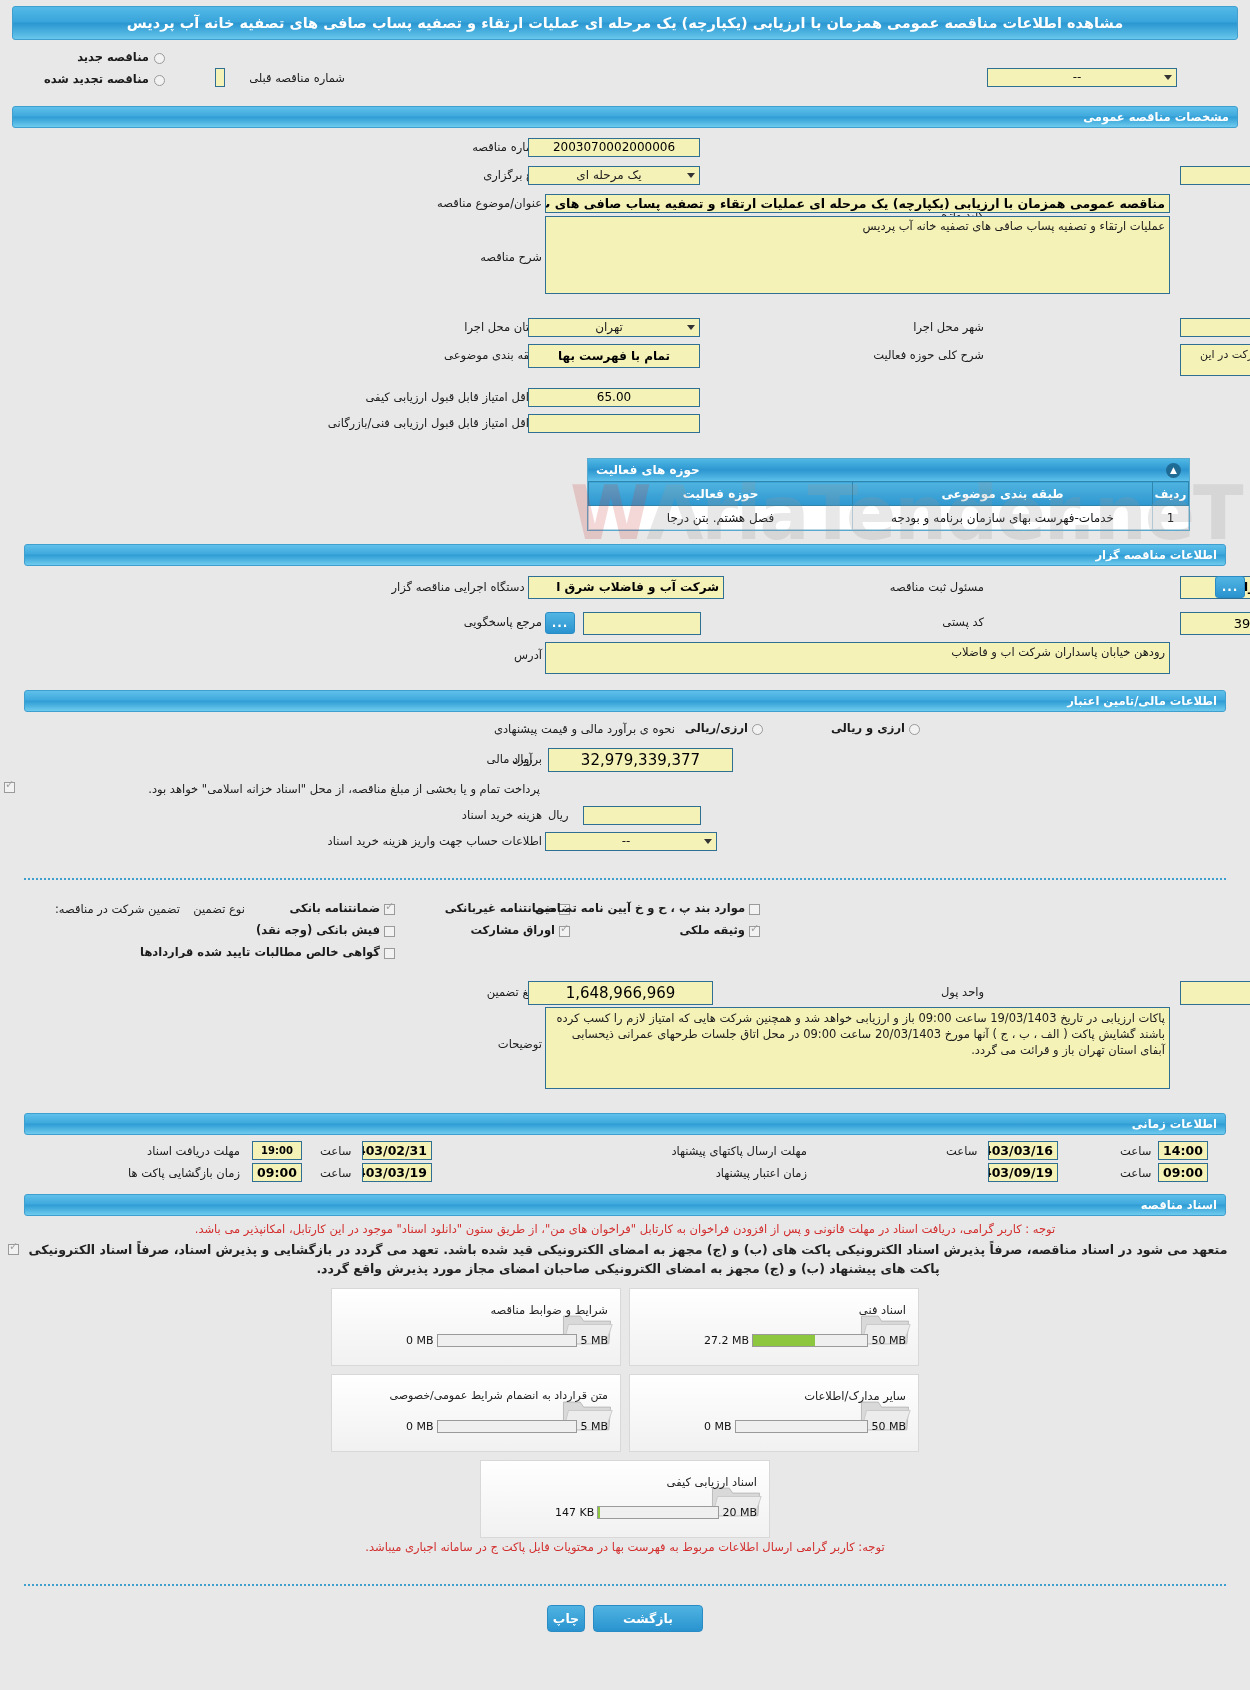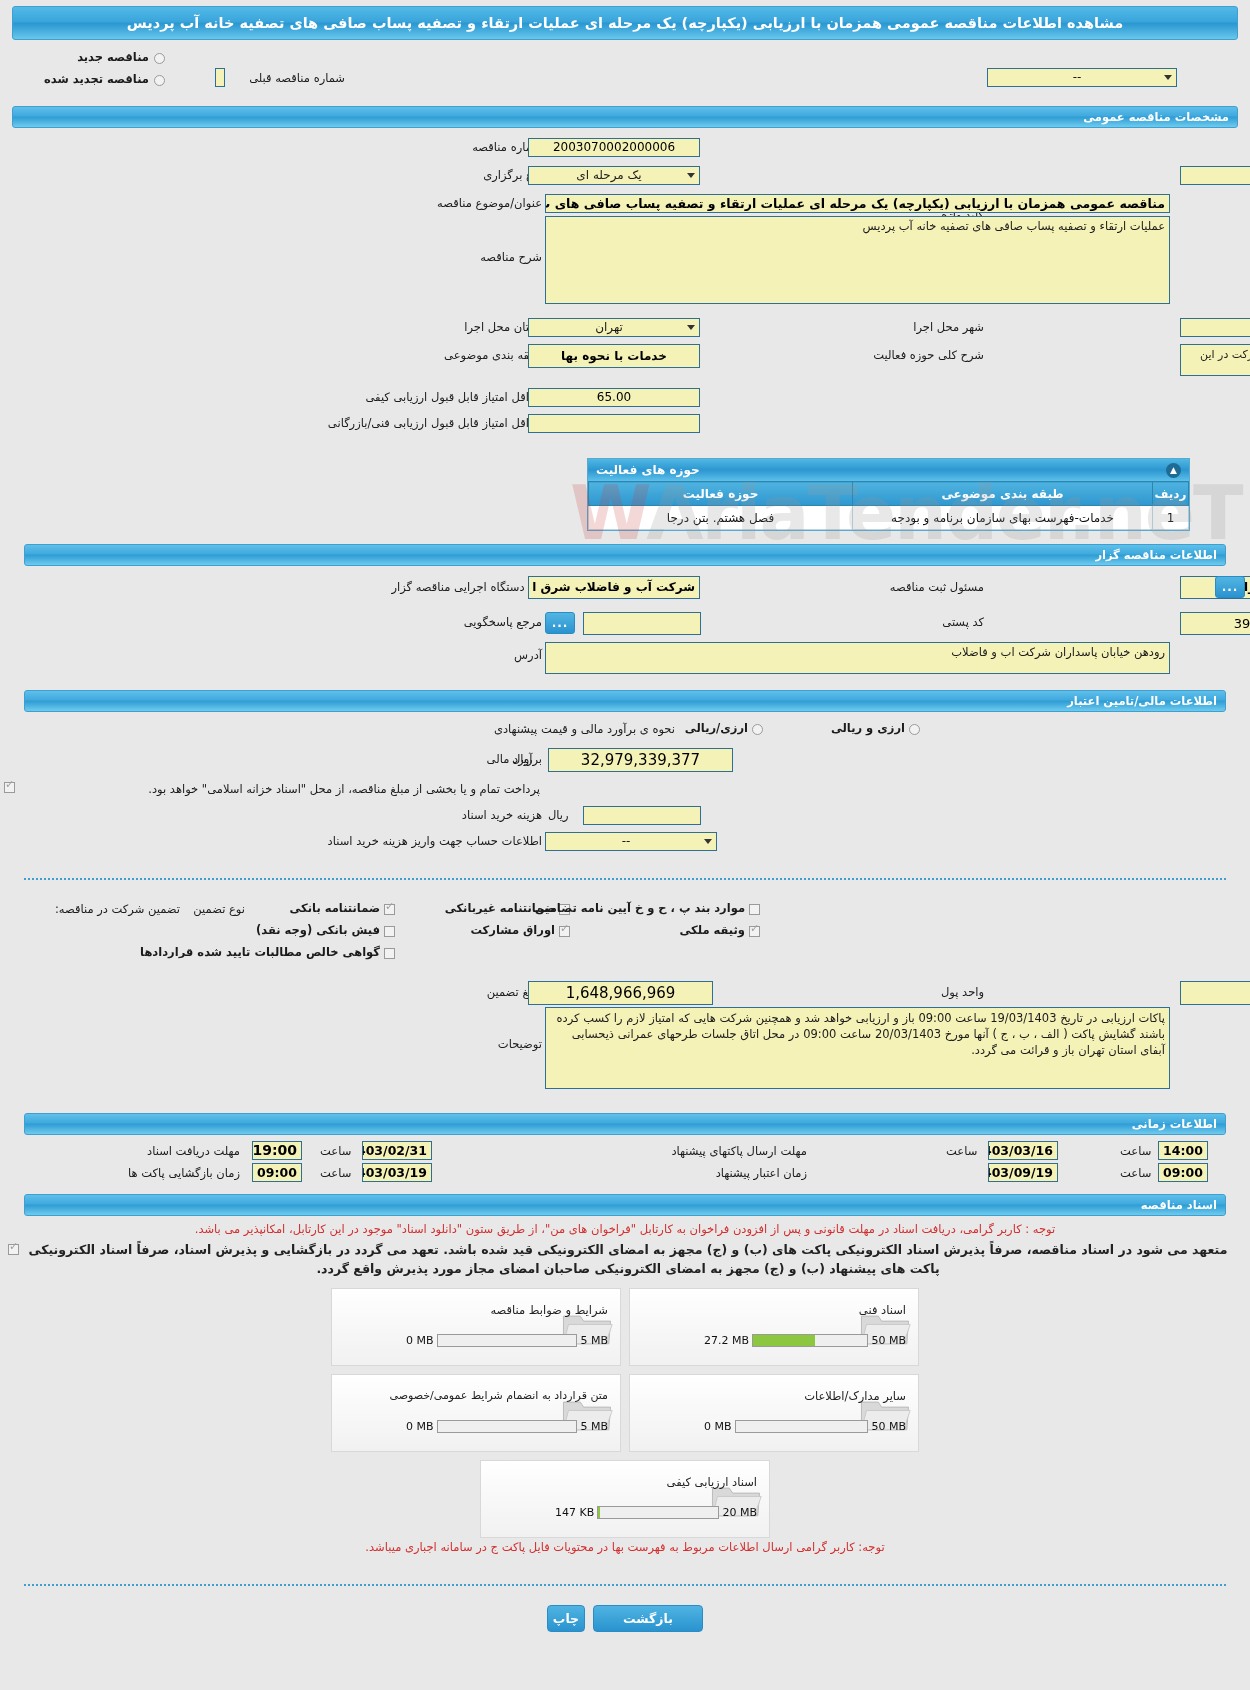--- a/index.html
+++ b/index.html
@@ -223,39 +223,39 @@
       <span class="selval">یک مرحله ای</span>
     </div>
 
     <div style="position:absolute;right:266px;top:40px;margin-top:40px;" class="lbl">کلید واژه</div>
     <div class="fld" style="position:absolute;left:1180px;top:38px;width:190px;"></div>
 
     <div style="position:absolute;right:708px;top:68px;" class="lbl">عنوان/موضوع مناقصه</div>
     <div class="fld bold" style="position:absolute;left:545px;top:66px;width:625px;text-align:right;font-size:12.5px;">مناقصه عمومی همزمان با ارزیابی (یکپارچه) یک مرحله ای عملیات ارتقاء و تصفیه پساب صافی های ت</div>
 
     <div style="position:absolute;right:708px;top:122px;" class="lbl">شرح مناقصه</div>
-    <div class="ta" style="position:absolute;left:545px;top:88px;width:625px;height:88px;">عملیات ارتقاء و تصفیه پساب صافی های تصفیه خانه آب پردیس</div>
+    <div class="ta" style="position:absolute;left:545px;top:88px;width:625px;height:78px;">عملیات ارتقاء و تصفیه پساب صافی های تصفیه خانه آب پردیس</div>
   </div>
 
   <div style="position:relative;height:110px;margin-top:-8px;">
 
     <div style="position:absolute;right:708px;top:0px;" class="lbl">استان محل اجرا</div>
     <div class="sel" style="position:absolute;left:528px;top:-2px;width:172px;">
       <span class="caret"></span>
       <span class="selval">تهران</span>
     </div>
 
     <div style="position:absolute;right:266px;top:0px;" class="lbl">شهر محل اجرا</div>
     <div class="sel" style="position:absolute;left:1180px;top:-2px;width:190px;">
 
       <span class="selval">پردیس</span>
     </div>
 
     <div style="position:absolute;right:708px;top:28px;" class="lbl">طبقه بندی موضوعی</div>
-    <div class="fld bold" style="position:absolute;left:528px;top:24px;width:172px;height:24px;line-height:22px;">خدمات با نحوه بها</div>
+    <div class="fld bold" style="position:absolute;left:528px;top:24px;width:172px;height:24px;line-height:22px;">تمام با فهرست بها</div>
 
     <div style="position:absolute;right:266px;top:28px;" class="lbl">شرح کلی حوزه فعالیت</div>
     <div class="ta" style="position:absolute;left:1180px;top:24px;width:190px;height:32px;font-size:11px;line-height:15px;">حداقل رتبه لازم جهت شرکت در این مناقصه : رتبه 5 رشته</div>
 
     <div style="position:absolute;right:708px;top:70px;" class="lbl">حداقل امتیاز قابل قبول ارزیابی کیفی</div>
     <div class="fld" style="position:absolute;left:528px;top:68px;width:172px;">65.00</div>
 
     <div style="position:absolute;right:708px;top:96px;" class="lbl">حداقل امتیاز قابل قبول ارزیابی فنی/بازرگانی</div>
     <div class="fld" style="position:absolute;left:528px;top:94px;width:172px;"></div>
   </div>
@@ -286,21 +286,21 @@
   <div class="wm">
     <span class="v">W</span><span>AriaTender.neT</span>
   </div>
 
   <div class="bar" style="position:absolute;left:12px;right:12px;top:544px;">
     <span>اطلاعات مناقصه گزار</span>
   </div>
 
   <div style="position:absolute;left:0;right:0;top:570px;height:110px;">
     <div style="position:absolute;right:708px;top:10px;" class="lbl">نام دستگاه اجرایی مناقصه گزار</div>
-    <div class="fld bold" style="position:absolute;left:528px;top:6px;width:172px;height:23px;line-height:21px;text-align:right;">شرکت آب و فاضلاب شرق ا</div>
+    <div class="fld bold" style="position:absolute;left:528px;top:6px;width:196px;height:23px;line-height:21px;text-align:right;">شرکت آب و فاضلاب شرق ا</div>
 
     <div style="position:absolute;right:266px;top:10px;margin-left:20px;" class="lbl">مسئول ثبت مناقصه</div>
     <div class="fld bold" style="position:absolute;left:1180px;top:6px;width:190px;height:23px;line-height:21px;">سیده زینب نازاریان</div>
     <div class="btn3" style="position:absolute;left:1215px;top:6px;">...</div>
 
     <div style="position:absolute;right:708px;top:45px;" class="lbl">مرجع پاسخگویی</div>
     <div class="fld" style="position:absolute;left:583px;top:42px;width:118px;height:23px;"></div>
     <div class="btn3" style="position:absolute;left:545px;top:42px;">...</div>
 
     <div style="position:absolute;right:266px;top:45px;" class="lbl">کد پستی</div>
@@ -394,21 +394,21 @@
 
   <div class="bar" style="position:absolute;left:12px;right:12px;top:1113px;">
     <span>اطلاعات زمانی</span>
   </div>
 
   <div style="position:absolute;left:0;right:0;top:1140px;height:50px;">
 
     <div style="position:absolute;right:1010px;top:4px;" class="lbl">مهلت دریافت اسناد</div>
     <div class="fld bold" style="position:absolute;left:362px;top:1px;width:70px;font-size:12.5px;">1403/02/31</div>
     <div style="position:absolute;left:320px;top:4px;" class="lbl">ساعت</div>
-    <div class="fld bold" style="position:absolute;left:252px;top:1px;width:50px;font-size:14px;">19:00</div>
+    <div class="fld bold" style="position:absolute;left:252px;top:1px;width:50px;font-size:10px;">19:00</div>
 
     <div style="position:absolute;right:1010px;top:26px;" class="lbl">زمان بازگشایی پاکت ها</div>
     <div class="fld bold" style="position:absolute;left:362px;top:23px;width:70px;font-size:12.5px;">1403/03/19</div>
     <div style="position:absolute;left:320px;top:26px;" class="lbl">ساعت</div>
     <div class="fld bold" style="position:absolute;left:252px;top:23px;width:50px;font-size:12.5px;">09:00</div>
 
     <div style="position:absolute;right:443px;top:4px;" class="lbl">مهلت ارسال پاکتهای پیشنهاد</div>
     <div class="fld bold" style="position:absolute;left:988px;top:1px;width:70px;font-size:12.5px;">1403/03/16</div>
     <div style="position:absolute;left:946px;top:4px;" class="lbl">ساعت</div>
     <div class="fld bold" style="position:absolute;left:1158px;top:1px;width:50px;font-size:12.5px;text-align:center;">14:00</div>

